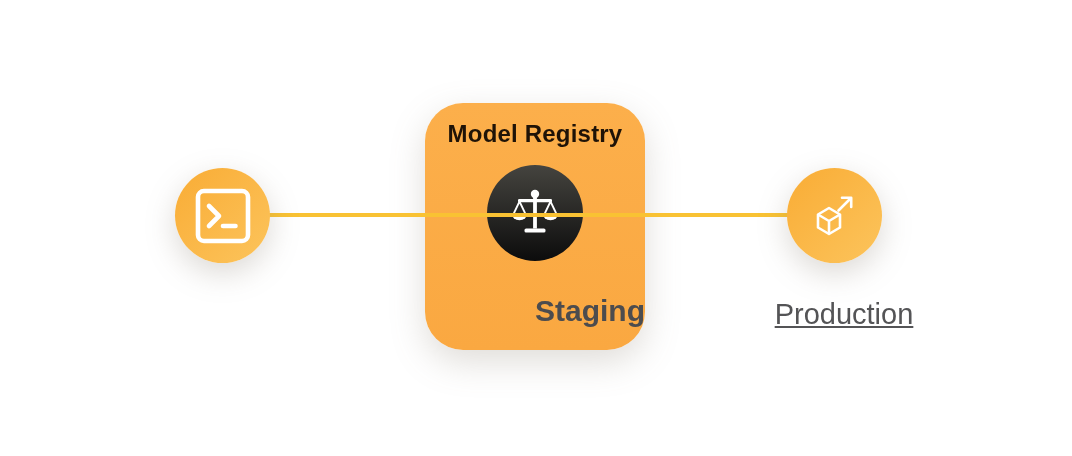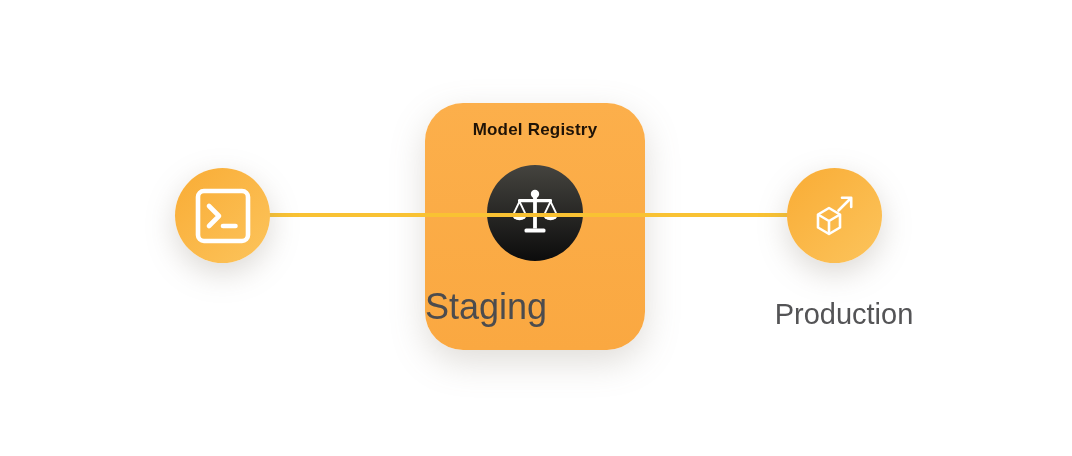--- a/index.html
+++ b/index.html
@@ -55,21 +55,21 @@
     background: linear-gradient(180deg, #FCAF4B 0%, #FAA841 100%);
     box-shadow: 0 12px 34px rgba(130, 120, 105, 0.25);
     z-index: 1;
   }
   .card-title {
     position: absolute;
     top: 17px;
     left: 0;
     width: 100%;
     text-align: center;
-    font-size: 17px;
+    font-size: 24px;
     font-weight: 600;
     letter-spacing: 0.2px;
     color: #1F1307;
   }
   .dark-circle {
     position: absolute;
     left: 62px;
     top: 62px;
     width: 96px;
     height: 96px;
@@ -78,39 +78,39 @@
     display: flex;
     align-items: center;
     justify-content: center;
     z-index: 4;
   }
   .card-stage {
     position: absolute;
     bottom: 22px;
     left: 0;
     width: 100%;
-    text-align: left;
-    font-size: 36px;
-    font-weight: 400;
+    text-align: right;
+    font-size: 30px;
+    font-weight: 700;
     color: #4C4C4E;
   }
 
   
   .stage-label {
     position: absolute;
     top: 298px;
     width: 320px;
     text-align: center;
     font-size: 29px;
     font-weight: 400;
     color: #545456;
     z-index: 3;
   }
   .label-left  { left: 62px; }
-  .label-right { left: 684px; }
+  .label-right { left: 684px; text-decoration: underline; }
 
   .icon-svg { display: block; }
 </style>
 </head>
 <body>
 
 <div class="canvas">
 
   <div class="connector"></div>
 

